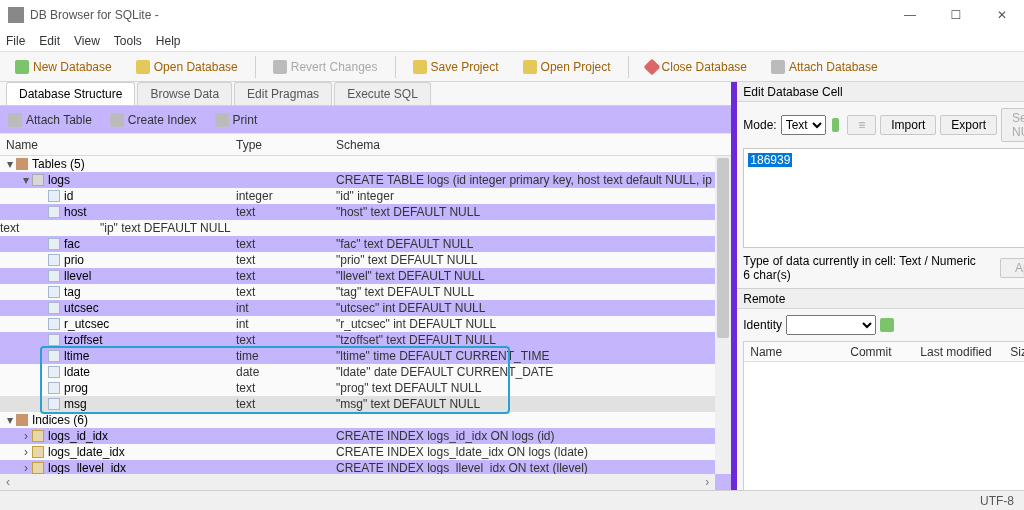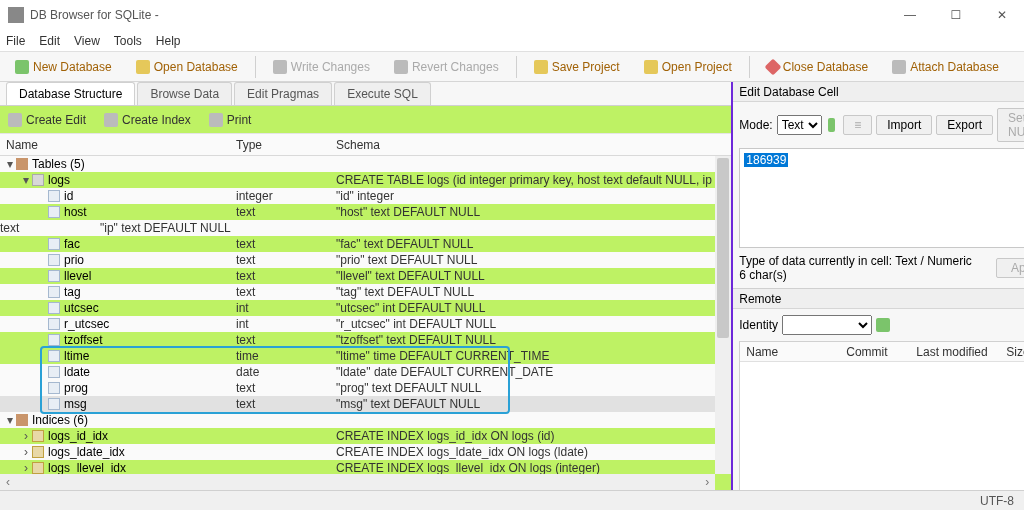--- a/index.html
+++ b/index.html
@@ -19,21 +19,21 @@
 .tbtn.disabled { color: #aaa; }
 .tsep { width: 1px; height: 22px; background: #d0d0d0; margin: 0 2px; }
 .ticon { width: 14px; height: 14px; display: inline-block; border-radius: 2px; }
 .i-green { background: #7bc46b; }
 .i-yellow { background: #e5c85a; }
 .i-gray { background: #bbb; }
 .i-red { background: #d66; width: 12px; height: 12px; transform: rotate(45deg); position: relative; }
 
 .content { flex: 1; display: flex; overflow: hidden; }
 
-.left { flex: 1; display: flex; flex-direction: column; background: #bef264; border-right: 2px solid #6d28d9; }
+.left { flex: 1; display: flex; flex-direction: column; background: #c4b5fd; border-right: 6px solid #6d28d9; }
 
 .tabs { height: 24px; display: flex; align-items: flex-end; padding: 0 6px; border-bottom: 1px solid #d0d0d0; background: #f7f7f7; }
 .tab { padding: 4px 12px; border: 1px solid #d0d0d0; border-bottom: none; background: #efefef; margin-right: 2px; border-radius: 3px 3px 0 0; color: #555; }
 .tab.active { background: #fff; color: #000; }
 
 .subtoolbar { height: 28px; display: flex; align-items: center; padding: 0 8px; gap: 18px; border-bottom: 1px solid #e5e5e5; }
 .subtoolbar .item { display: flex; align-items: center; gap: 4px; color: #333; }
 
 .headers { height: 22px; display: flex; align-items: center; border-bottom: 1px solid #d9d9d9; background: #fafafa; }
 .col-name { width: 236px; padding-left: 6px; color: #333; }
@@ -115,24 +115,20 @@
       <span class="ticon i-green"></span>
       <span>New Database</span>
     </div>
   <div class="tbtn">
       <span class="ticon i-yellow"></span>
       <span>Open Database</span>
     </div>
   <span class="tsep"></span>
   <div class="tbtn disabled">
       <span class="ticon i-gray"></span>
-      <span>Write Changes</span>
-    </div>
-  <div class="tbtn disabled">
-      <span class="ticon i-gray"></span>
       <span>Revert Changes</span>
     </div>
   <span class="tsep"></span>
   <div class="tbtn">
       <span class="ticon i-yellow"></span>
       <span>Save Project</span>
     </div>
   <div class="tbtn">
       <span class="ticon i-yellow"></span>
       <span>Open Project</span>
@@ -152,21 +148,21 @@
   <div class="left">
     <div class="tabs">
       <div class="tab active">Database Structure</div>
       <div class="tab">Browse Data</div>
       <div class="tab">Edit Pragmas</div>
       <div class="tab">Execute SQL</div>
     </div>
     <div class="subtoolbar">
       <div class="item">
           <span class="ticon i-gray"></span>
-          <span>Create Edit</span>
+          <span>Attach Table</span>
         </div>
       <div class="item">
           <span class="ticon i-gray"></span>
           <span>Create Index</span>
         </div>
       <div class="item">
           <span class="ticon i-gray"></span>
           <span>Print</span>
         </div>
     </div>
@@ -362,21 +358,21 @@
           <div class="cell-schema">CREATE INDEX logs_ldate_idx ON logs (ldate)</div>
         </div>
         <div class="row">
           <div class="cell-name">
             <span class="spacer" style="width: 20px;"></span>
             <span class="tw">›</span>
             <span class="node-icon ni-index"></span>
             <span>logs_llevel_idx</span>
           </div>
           <div class="cell-type"></div>
-          <div class="cell-schema">CREATE INDEX logs_llevel_idx ON logs (integer)</div>
+          <div class="cell-schema">CREATE INDEX logs_llevel_idx ON text (llevel)</div>
         </div>
         <div class="scroll-right">
           <div class="scroll-thumb-v"></div>
         </div>
       <div class="scroll-bottom">
           <span class="sb-arrow">‹</span>
           <span style="flex:1"></span>
           <span class="sb-arrow">›</span>
         </div>
       <div class="highlight-box" id="hlbox" style="top: 190px; left: 40px; width: 470px; height: 68px;"></div>

